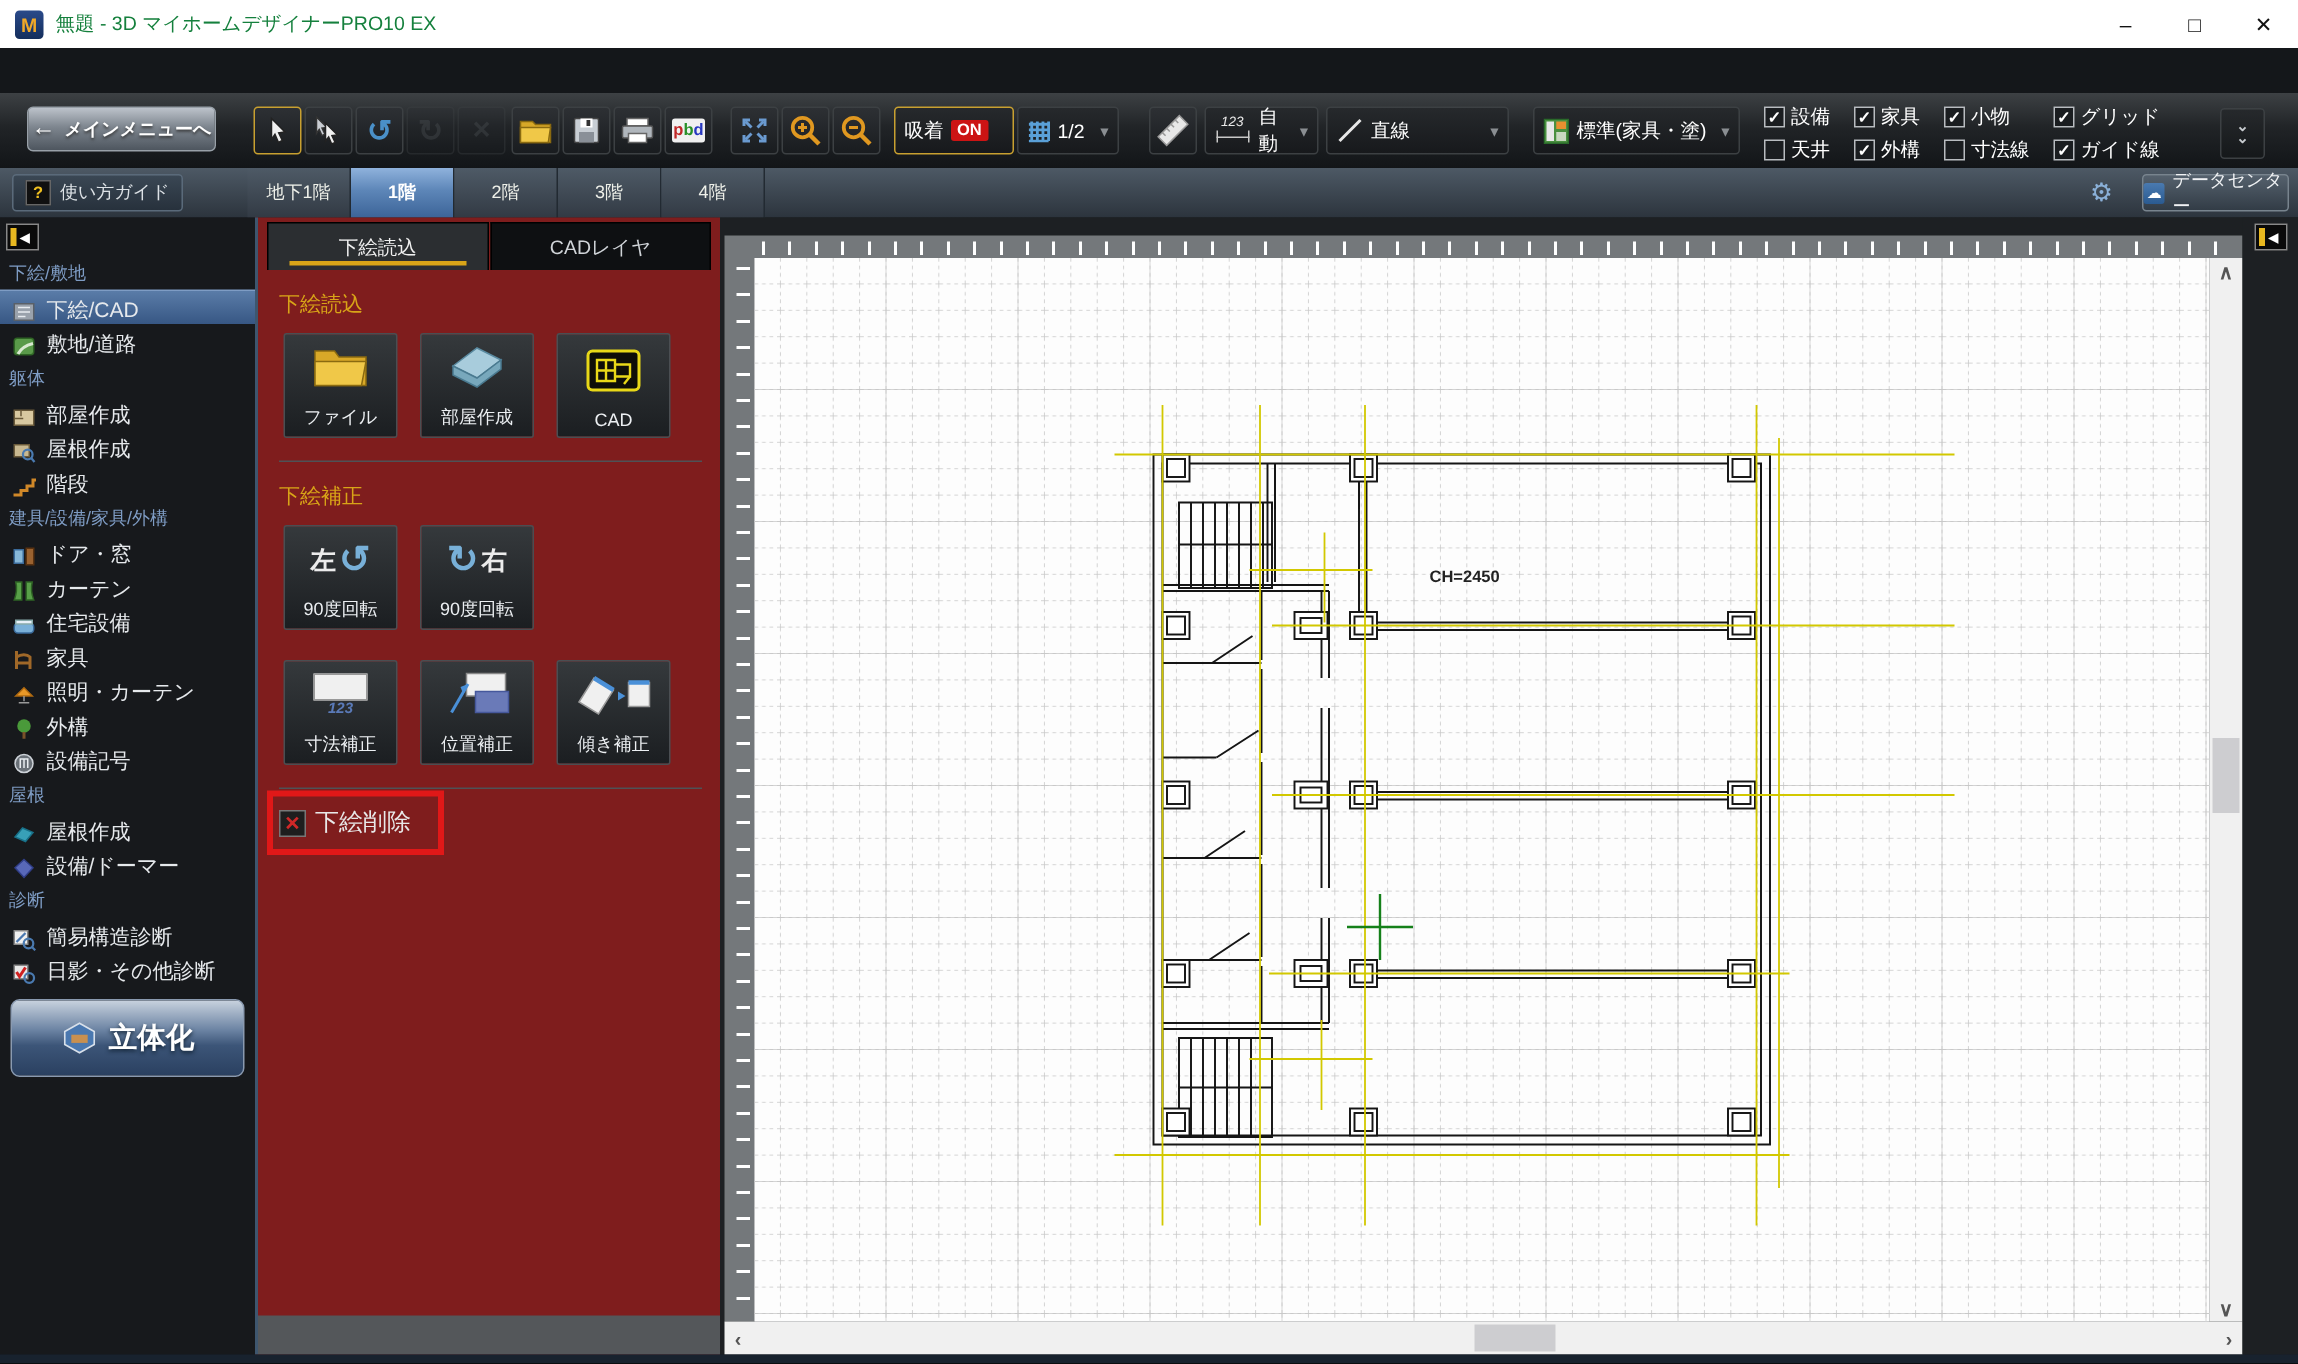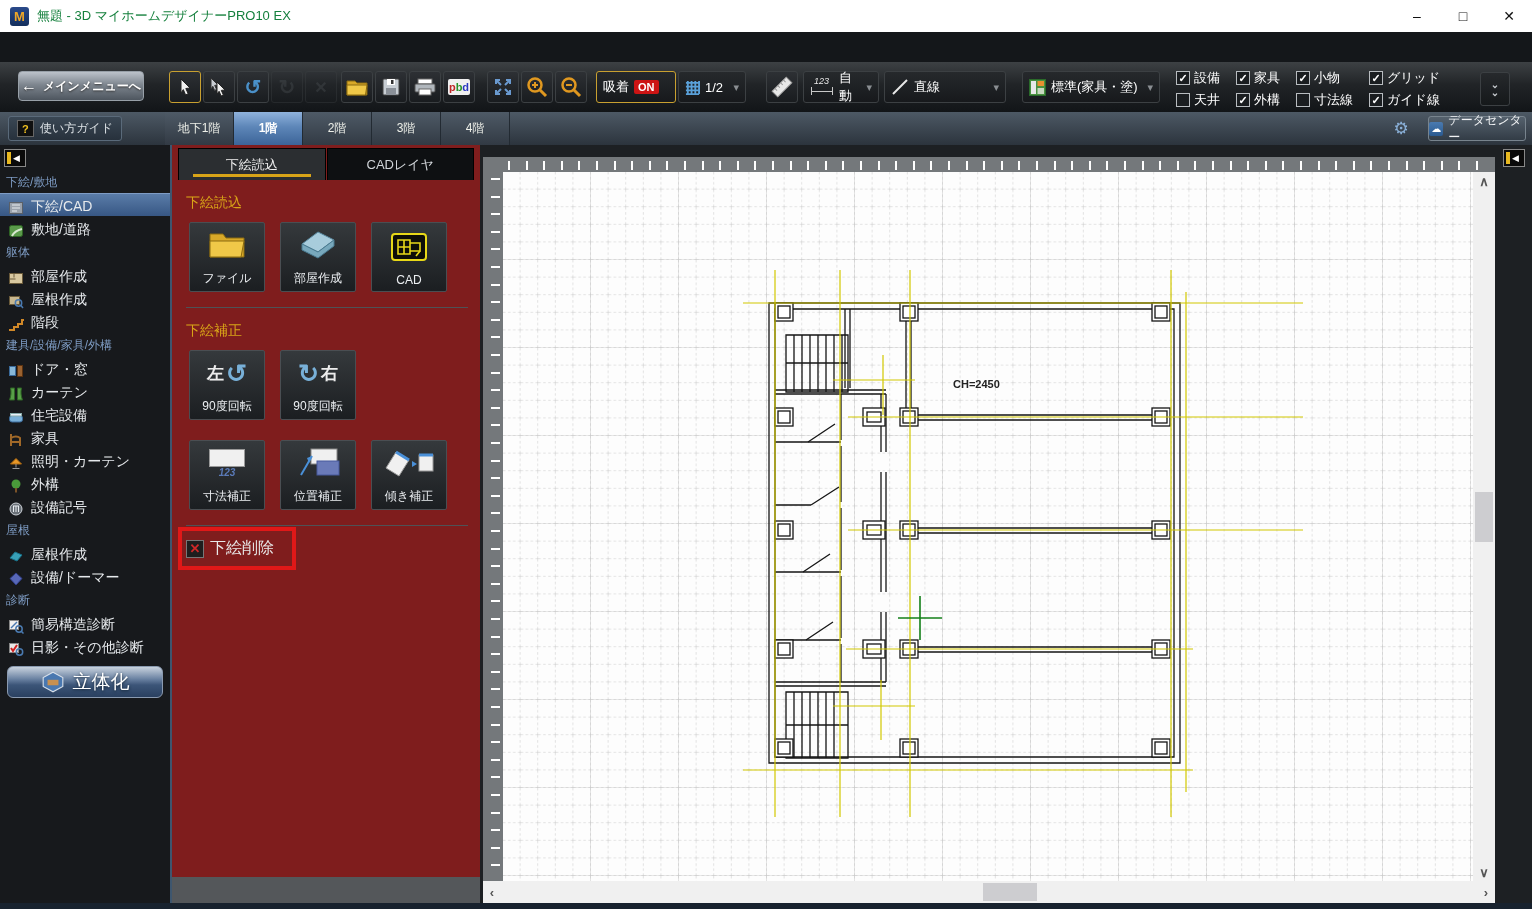--- a/index.html
+++ b/index.html
@@ -55,21 +55,21 @@
   .content{left:0;top:145px;width:1532px;height:758px;}
   
   .sidebar{position:absolute;left:0;top:0;width:170px;height:758px;background:#17191c;box-sizing:border-box;}
   .collapse{width:22px;height:18px;margin:4px 0 2px 4px;background:#0a0a0a;border:1px solid #888;display:flex;align-items:center;box-sizing:border-box;}
   .collapse .bar{width:4px;height:12px;background:#e8b820;margin-left:2px;}
   .collapse .tri{color:#fff;font-size:9px;margin-left:2px;}
   .sec{color:#7e9cc4;font-size:12px;padding:5px 0 2px 6px;}
   .sitem{display:flex;align-items:flex-end;gap:7px;height:23px;padding-left:8px;font-size:14px;color:#e6e9ec;}
   .sitem.selected{background:linear-gradient(#5a7ca8,#375784);border-top:1px solid #7e9cc4;box-sizing:border-box;}
   .sitem svg{flex:none;}
-  .to3d{margin:9px 7px 0 7px;height:32px;border-radius:6px;border:1px solid #8a9ab0;background:linear-gradient(#c8d2de,#6a82a2 40%,#3c5578 60%,#2a4060);display:flex;align-items:center;justify-content:center;gap:8px;color:#fff;font-size:19px;font-weight:normal;text-shadow:0 1px 3px #123;box-sizing:border-box;}
+  .to3d{margin:9px 7px 0 7px;height:52px;border-radius:6px;border:1px solid #8a9ab0;background:linear-gradient(#c8d2de,#6a82a2 40%,#3c5578 60%,#2a4060);display:flex;align-items:center;justify-content:center;gap:8px;color:#fff;font-size:19px;font-weight:bold;text-shadow:0 1px 3px #123;box-sizing:border-box;}
   
   .panel{position:absolute;left:170px;top:0;width:310px;height:758px;background:#7f1d1d;border-left:2px solid #3e566e;box-sizing:border-box;}
   .ptabs{display:flex;padding:3px 6px 0 6px;gap:1px;}
   .ptab{flex:1;height:31px;line-height:31px;text-align:center;font-size:13px;color:#d0d4d8;background:#0e1012;border:1px solid #000;border-bottom:none;}
   .ptab.active{background:#2b2e31;color:#f0f0f0;background-image:linear-gradient(#d8a418,#d8a418);background-size:118px 3px;background-position:center bottom 3px;background-repeat:no-repeat;}
   .phead{color:#d8a418;font-size:14px;margin:14px 0 10px 14px;}
   .pbtnrow{display:flex;gap:15px;margin-left:17px;}
   .pbtn{width:76px;height:70px;background:linear-gradient(#35393c,#1b1e21);border:1px solid #4a4e52;border-radius:2px;display:flex;flex-direction:column;align-items:center;justify-content:flex-start;padding-bottom:4px;gap:3px;box-sizing:border-box;}
   .pbtn .lbl{font-size:12px;color:#eceff2;}
   .pbtn .ico{flex:1;display:flex;align-items:center;justify-content:center;}

